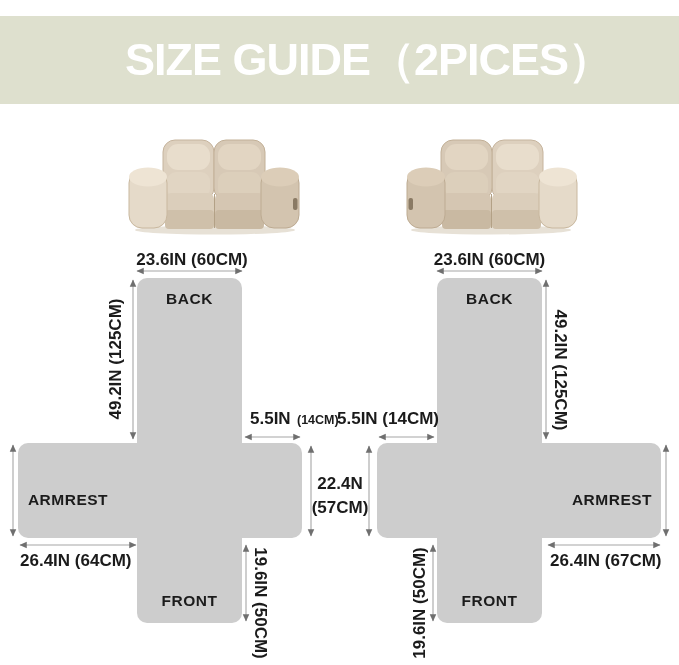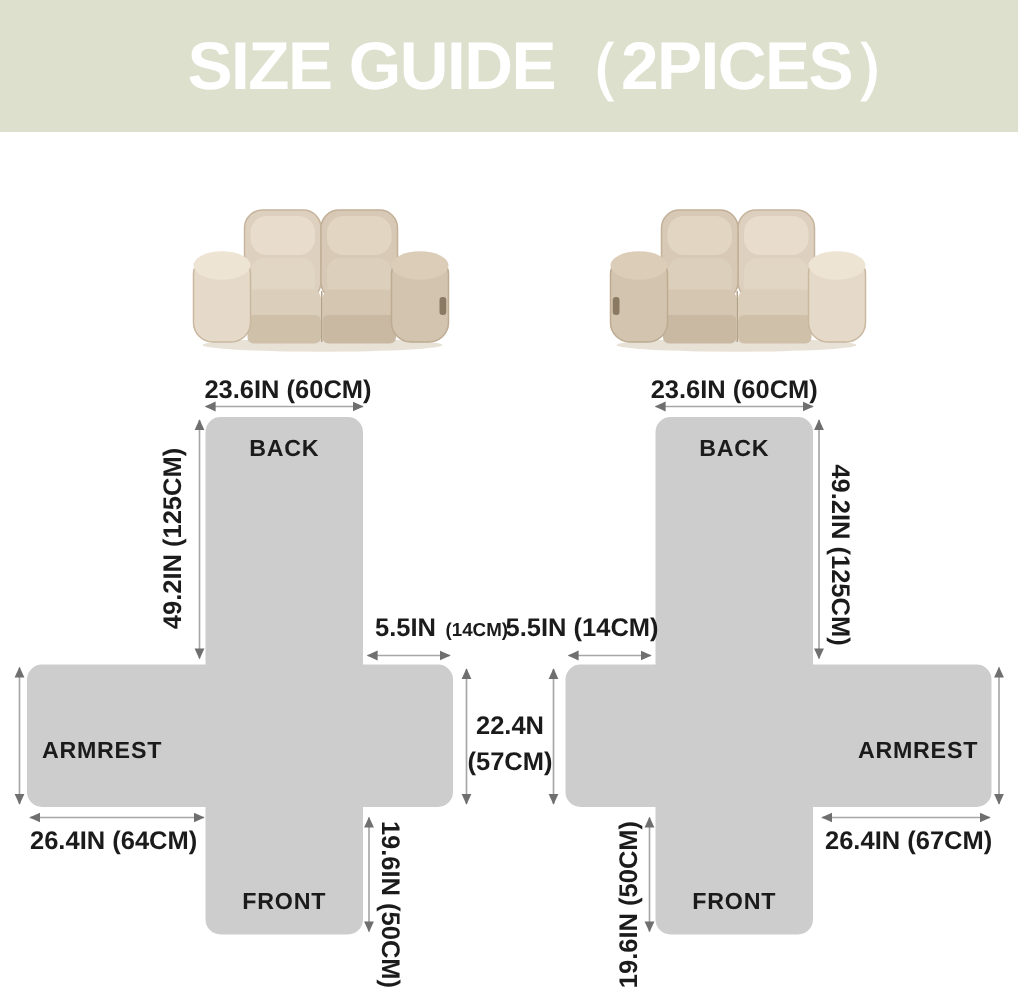--- a/index.html
+++ b/index.html
@@ -1,21 +1,21 @@
 <!DOCTYPE html>
 <html><head>
 <meta charset="utf-8">
 <style>
   html,body{margin:0;padding:0;background:#fff;}
   .stage{
     position:relative;width:679px;height:665px;background:#ffffff;
     font-family:"Liberation Sans", sans-serif;overflow:hidden;
   }
   .banner{
-    position:absolute;left:0;top:0;width:679px;height:88px;
+    position:absolute;left:0;top:16px;width:679px;height:88px;
     background:#dee0ce;display:flex;align-items:center;justify-content:center;
     box-sizing:border-box;padding-left:58px;
   }
   .banner-title{
     color:#ffffff;font-weight:700;font-size:45px;letter-spacing:-1px;
     white-space:nowrap;
   }
   .sofa{position:absolute;top:136px;width:174px;height:100px;}
   .sofa-left{left:127px;}
   .sofa-right{left:405px;transform:scaleX(-1);}

